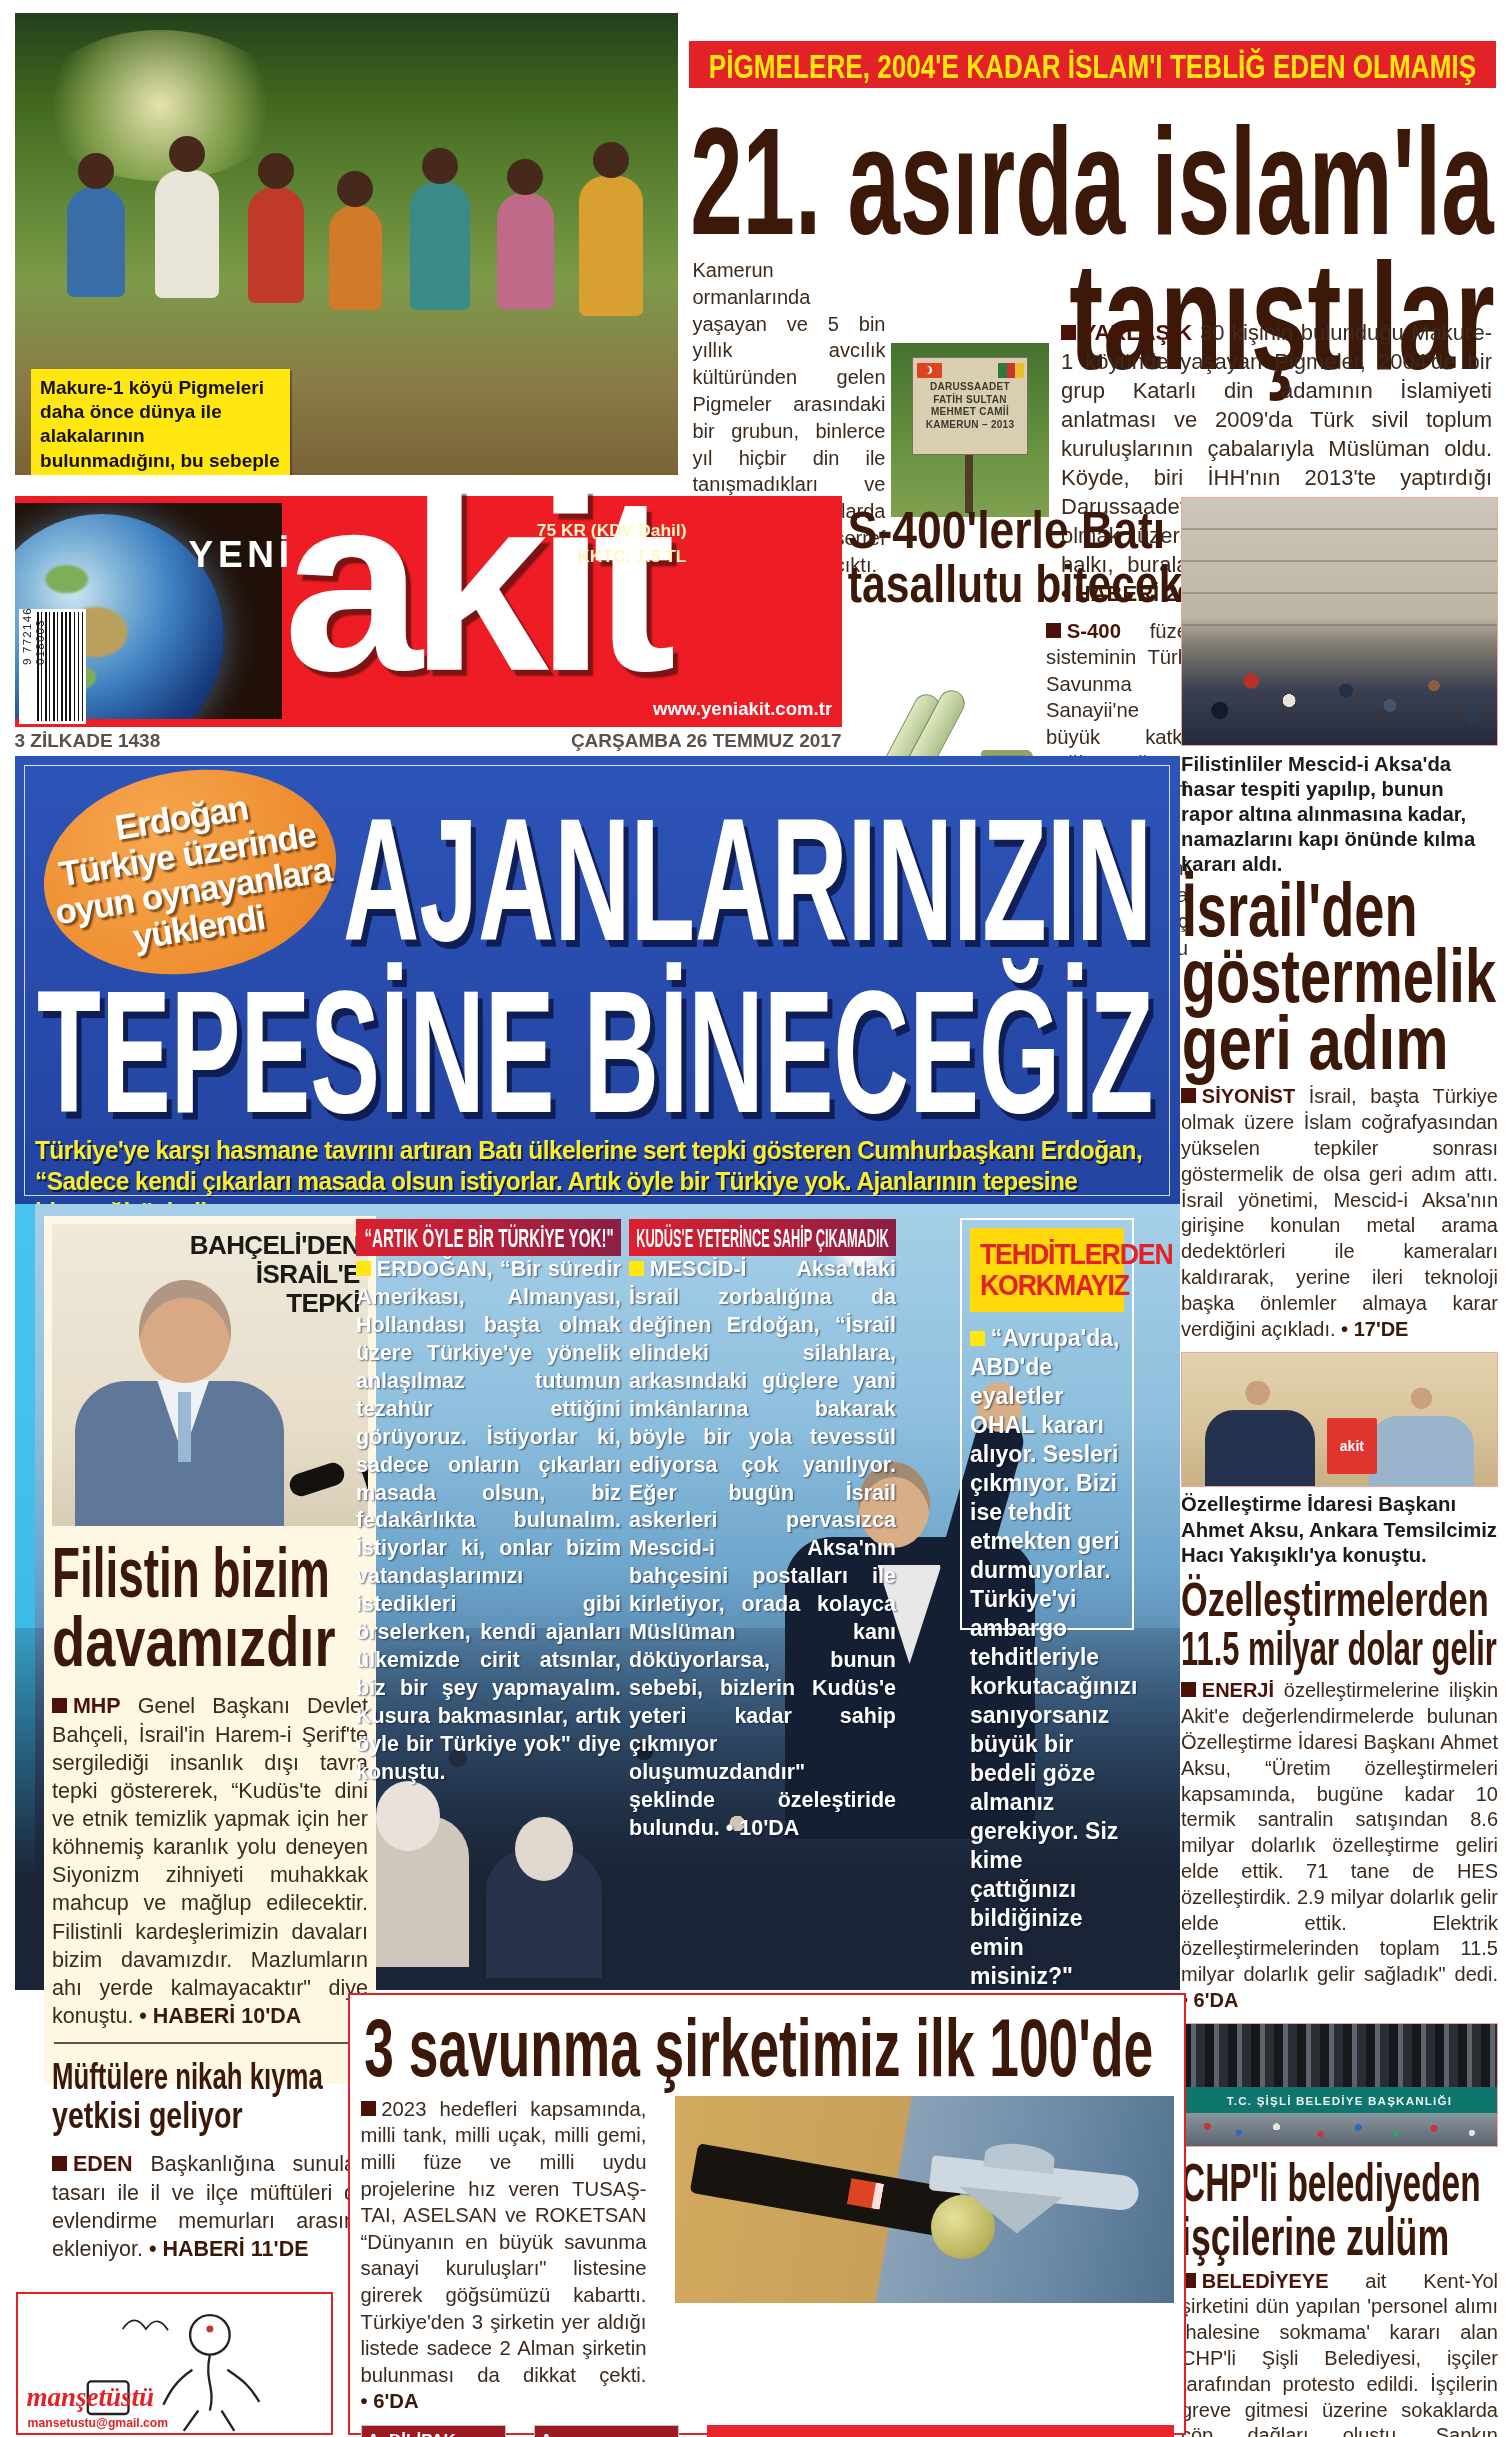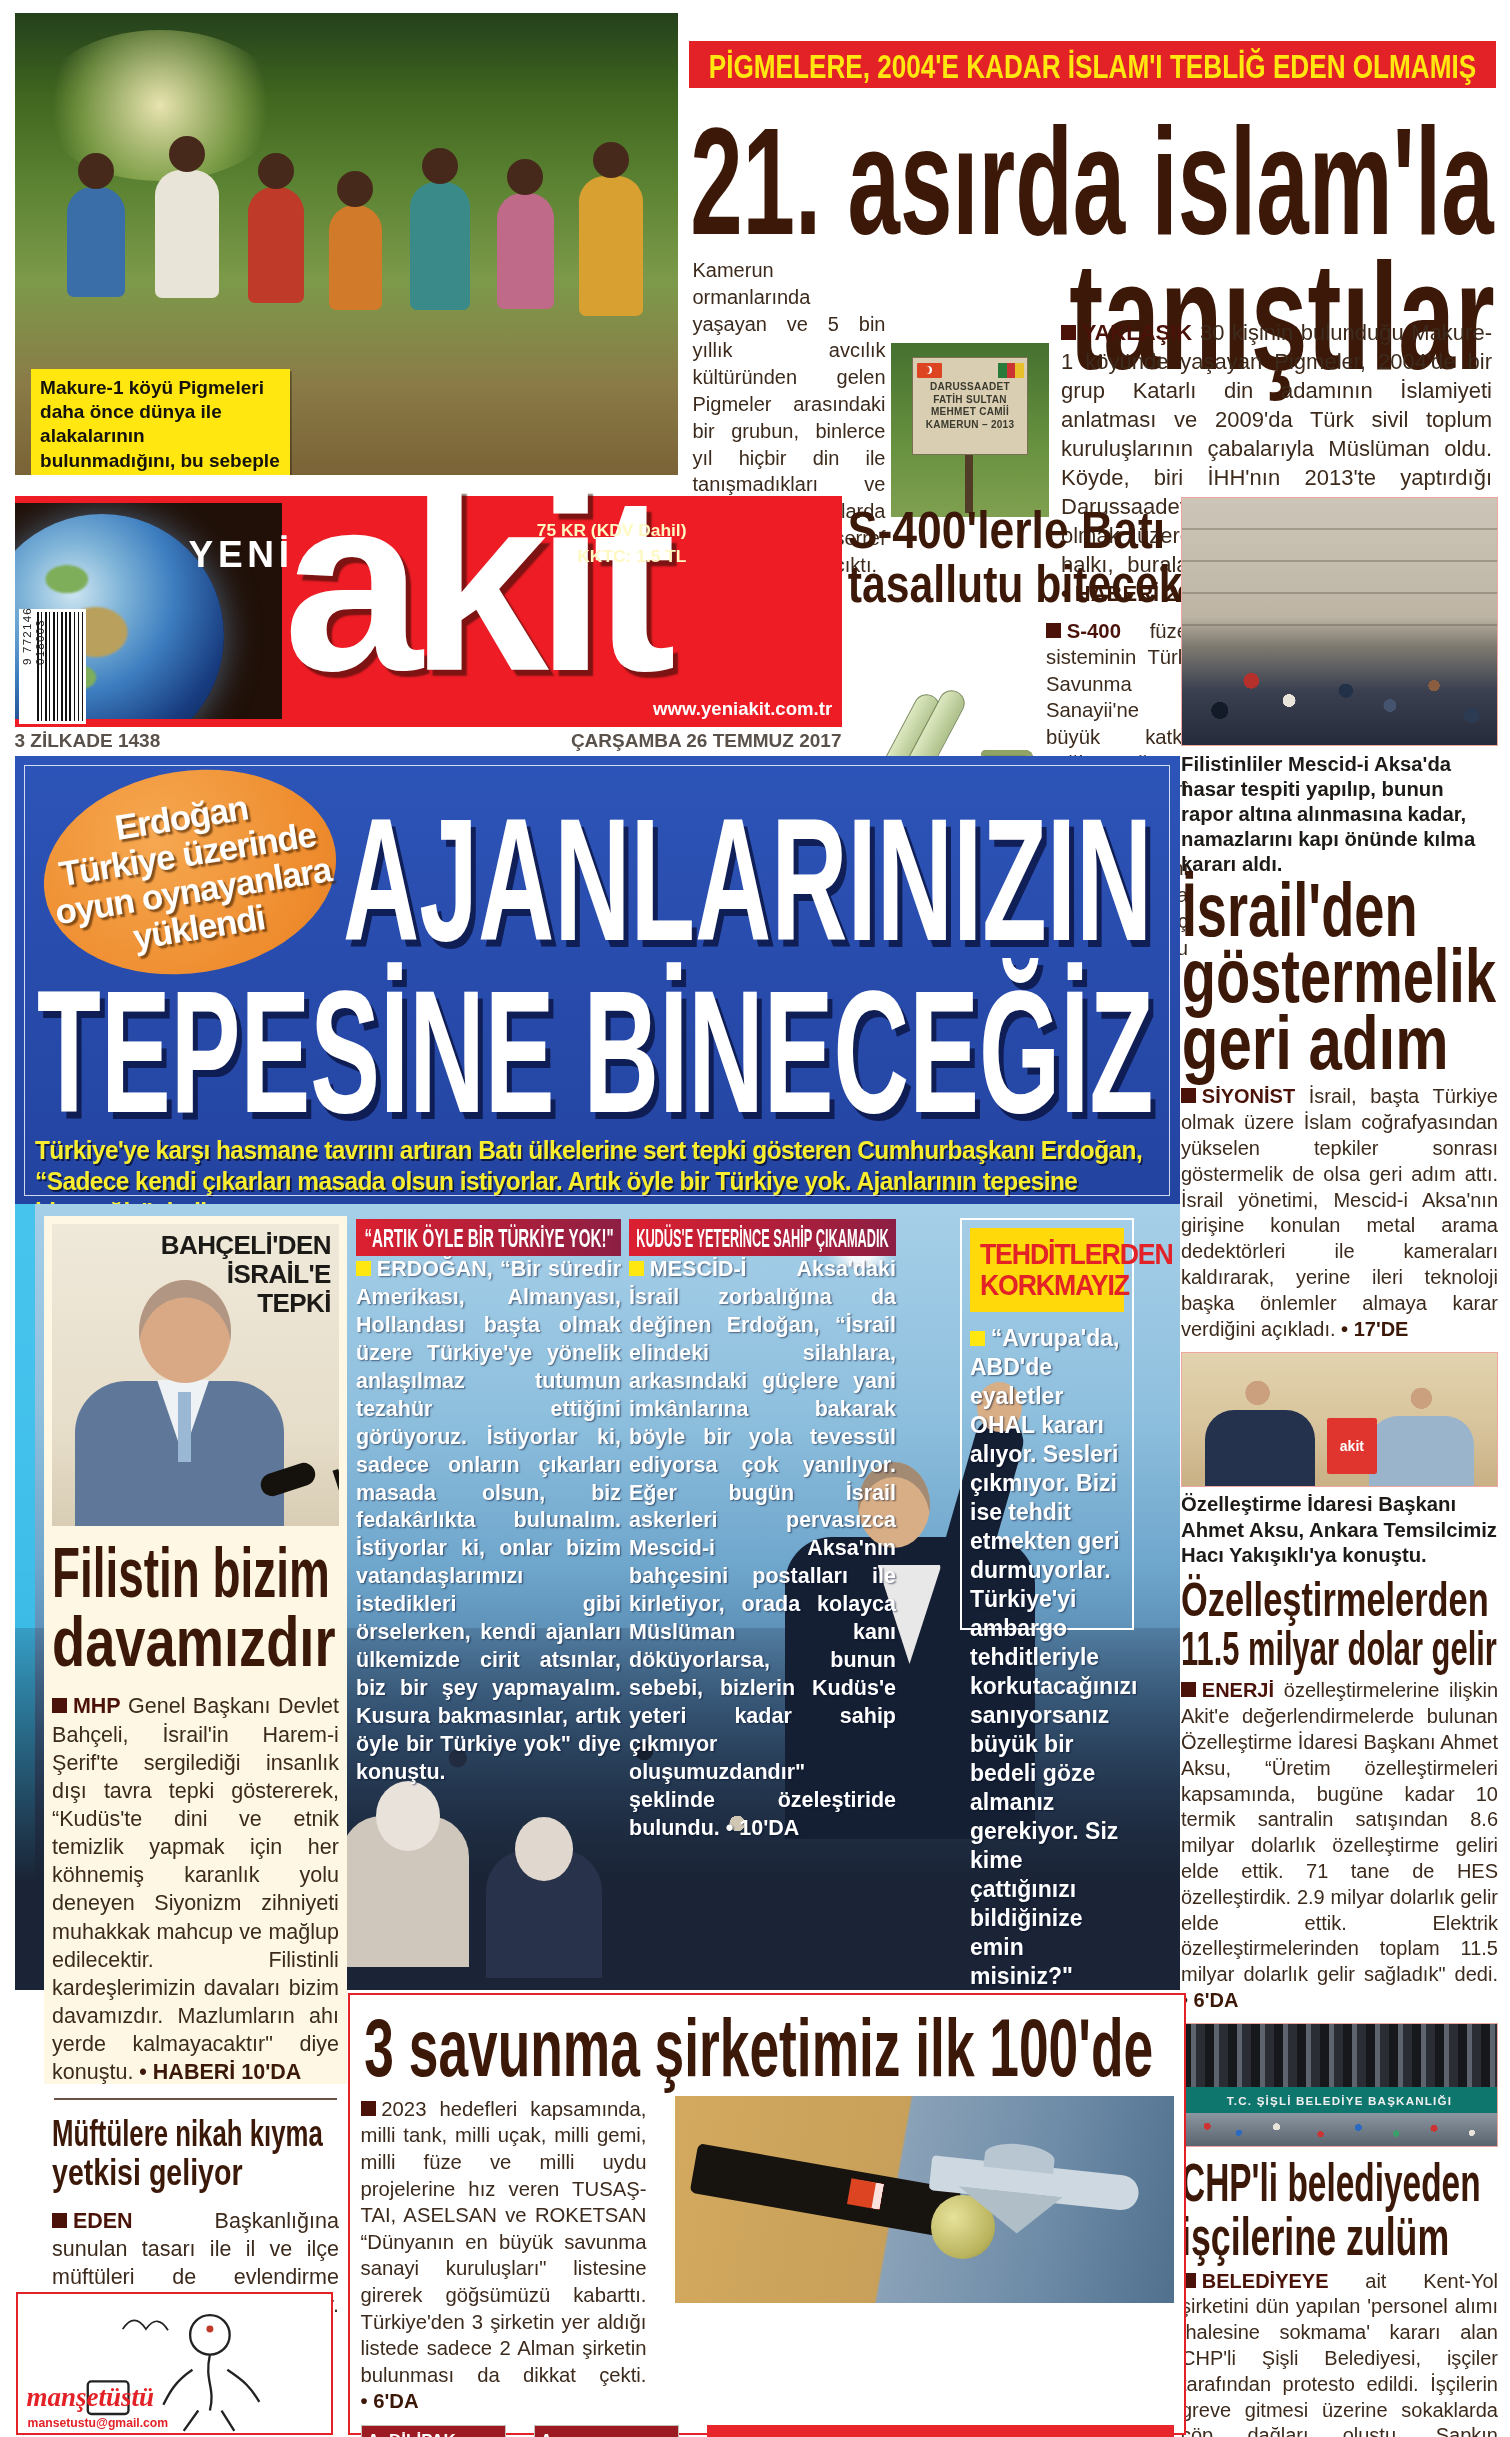--- a/index.html
+++ b/index.html
@@ -167,21 +167,21 @@
   .erdo-body{position:absolute;right:145px;bottom:151px;width:250px;height:302px;border-radius:47px 47px 0 0;
     background:#141f33}
   .erdo-shirt{position:absolute;right:238px;bottom:326px;width:64px;height:99px;background:#e8e8e8;
     clip-path:polygon(0 0,100% 0,50% 100%)}
   .scarf1{position:absolute;left:326px;bottom:23px;width:128px;height:151px;border-radius:41px 41px 0 0;background:#cfc6bc}
   .scarf1::before{content:"";position:absolute;left:35px;top:-35px;width:64px;height:70px;border-radius:50%;background:#e8e2da}
   .scarf2{position:absolute;left:471px;bottom:11.6px;width:116px;height:128px;border-radius:41px 41px 0 0;background:#28324a}
   .scarf2::before{content:"";position:absolute;left:29px;top:-33px;width:58px;height:64px;border-radius:50%;background:#e0d8ce}
 
   
-  .creambox{left:44px;top:1216px;width:303px;height:868px;background:#fdf7e3;padding:8.1px 8.1px 5.8px}
+  .creambox{left:44px;top:1216px;width:332px;height:868px;background:#fdf7e3;padding:8.1px 8.1px 5.8px}
   .bahceli{position:relative;height:302px;background:linear-gradient(180deg,#efe9da 0%,#e6ddc9 70%,#d8cdb4 100%);overflow:hidden}
   .bah-kicker{position:absolute;right:8.1px;top:7px;text-align:right;font-weight:bold;font-size:26px;
     line-height:1.12;color:#1c1a16;letter-spacing:-0.6px}
   .bah-head{position:absolute;left:87px;top:56px;width:92px;height:103px;border-radius:50%;background:#d9a884;
     box-shadow:inset 0 17.4px 0 rgba(150,140,130,.6)}
   .bah-suit{position:absolute;left:23px;bottom:-5.8px;width:209px;height:151px;border-radius:52px 52px 0 0;
     background:#5f7798}
   .bah-shirt{position:absolute;left:105px;bottom:70px;width:52px;height:76px;background:#eef2f4;
     clip-path:polygon(0 0,100% 0,50% 100%)}
   .bah-tie{position:absolute;left:126px;bottom:64px;width:12.8px;height:70px;background:#9ab8d4}

